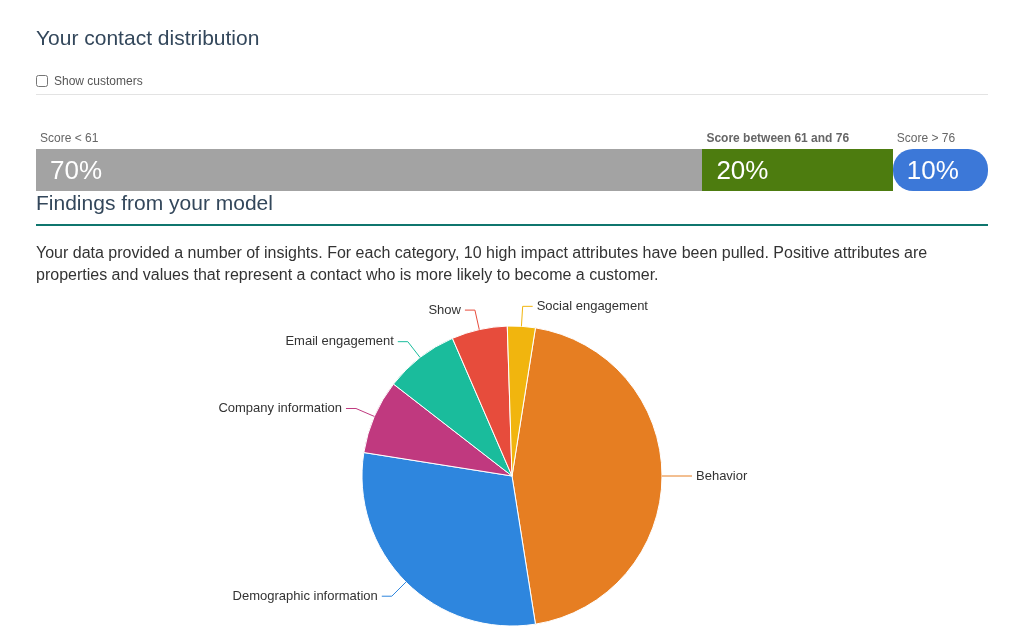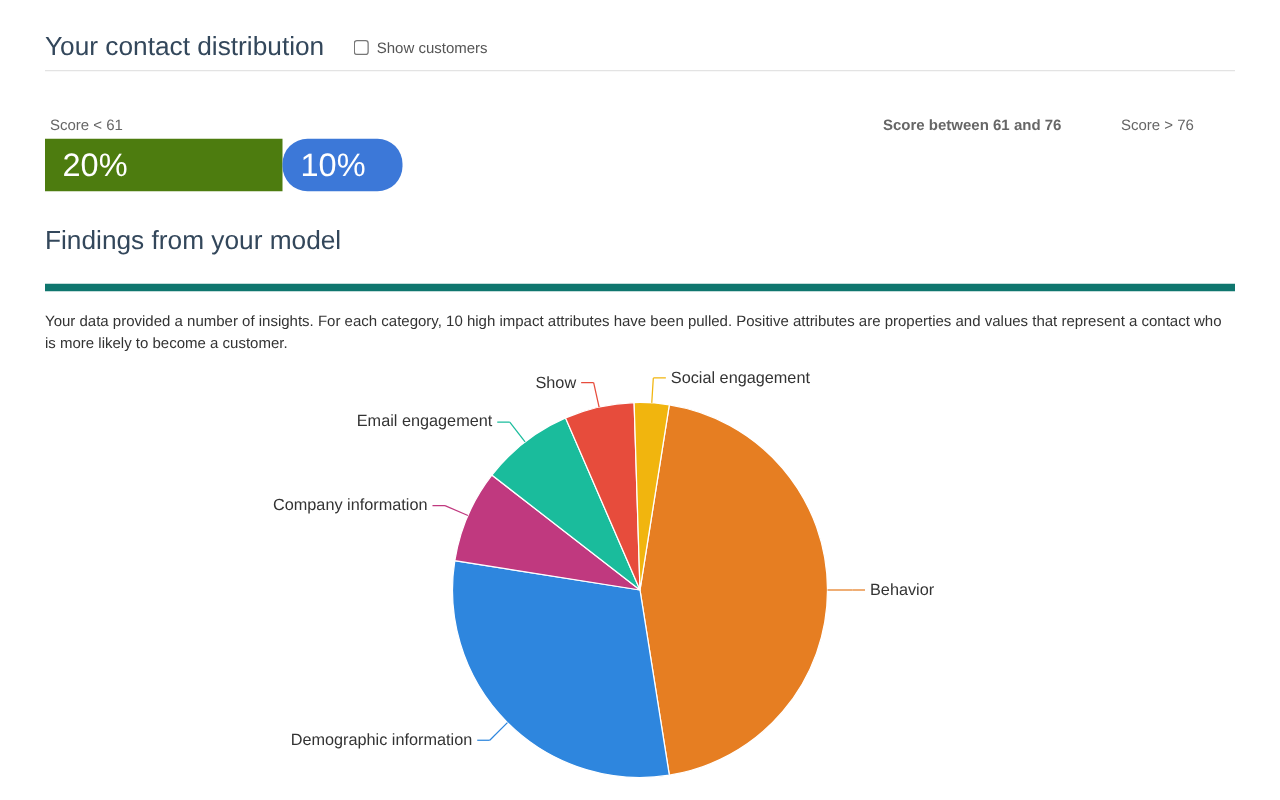--- a/index.html
+++ b/index.html
@@ -13,20 +13,21 @@
     overflow: hidden;
   }
 
   
   .section-head {
     display: flex;
     align-items: baseline;
     gap: 24px;
     border-bottom: 1px solid #e3e3e3;
     padding-bottom: 6px;
+    flex-direction: column;
   }
   .section-title {
     font-size: 21px;
     font-weight: 400;
     color: #33475b;
   }
   .show-customers {
     display: flex;
     align-items: center;
     gap: 6px;
@@ -58,27 +59,26 @@
     font-weight: 300;
     color: #fff;
   }
   .seg.low  { background: #a3a3a3; }
   .seg.mid  { background: #4d7c0f; }
   .seg.high { background: #3c78d8; border-radius: 20px; }
   .dist-label { padding-left: 4px; }
 
   
   .findings-head {
-    margin-top: 28px;
-    border-bottom: 6px solid #0f766e;
-    padding-bottom: 22px;
+    border-bottom: 2px solid #0f766e;
+    padding-bottom: 9px;
   }
   .findings-desc {
     margin-top: 16px;
-    font-size: 12px;
+    font-size: 16px;
     line-height: 1.4;
     color: #333;
     max-width: 960px;
   }
 
   
   .pie-wrap {
     position: relative;
     width: 640px;
     height: 340px;
@@ -106,20 +106,21 @@
     <span>Show customers</span>
   </label>
 </div>
 
 <div class="dist-labels">
   <div class="dist-label" style="flex:0 0 70%;">Score &lt; 61</div>
   <div class="dist-label" style="flex:0 0 20%;font-weight:bold;">Score between 61 and 76</div>
   <div class="dist-label" style="flex:0 0 10%;">Score &gt; 76</div>
 </div>
 <div class="dist-bar">
+  <div class="seg low" style="flex:0 0 70%;">70%</div>
   <div class="seg mid" style="flex:0 0 20%;">20%</div>
   <div class="seg high" style="flex:0 0 10%;">10%</div>
 </div>
 
 <div class="findings-head">
   <div class="section-title">Findings from your model</div>
 </div>
 <p class="findings-desc">Your data provided a number of insights. For each category, 10 high impact attributes have been pulled. Positive attributes are properties and values that represent a contact who is more likely to become a customer.</p>
 
 <div class="pie-wrap">

